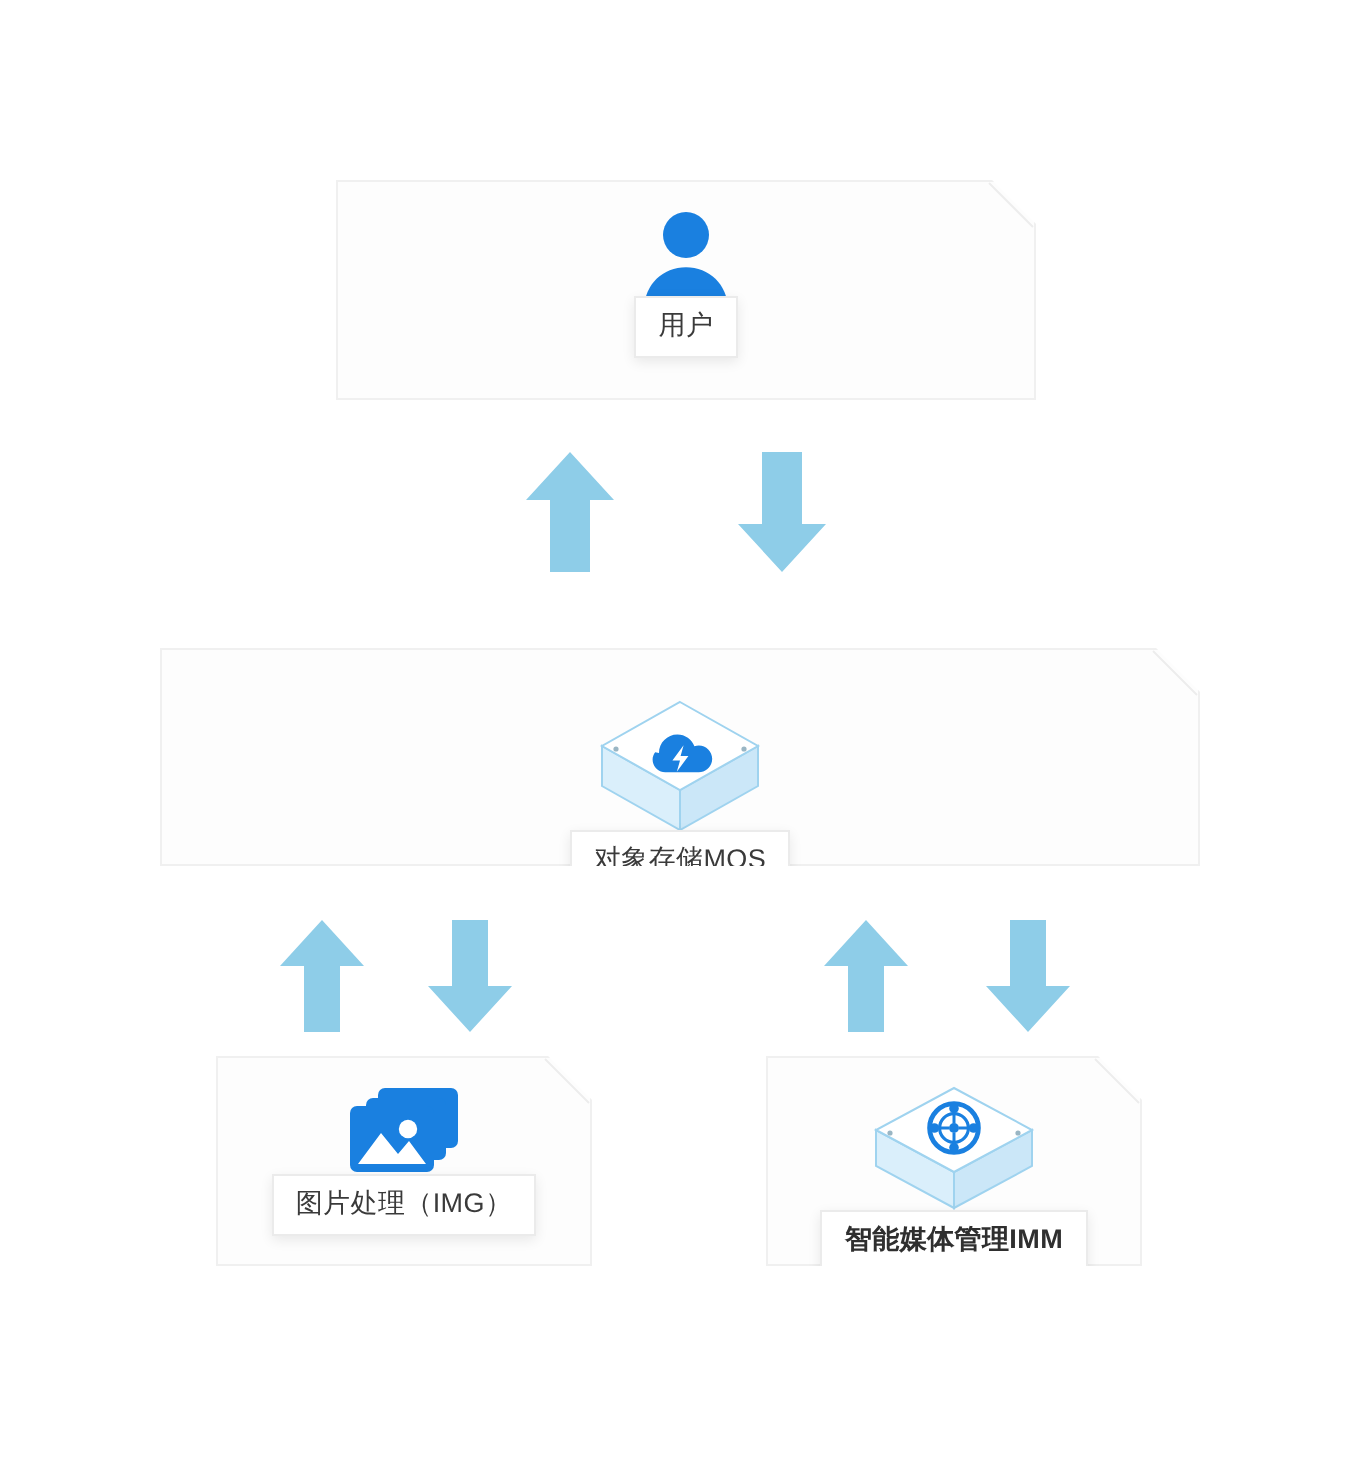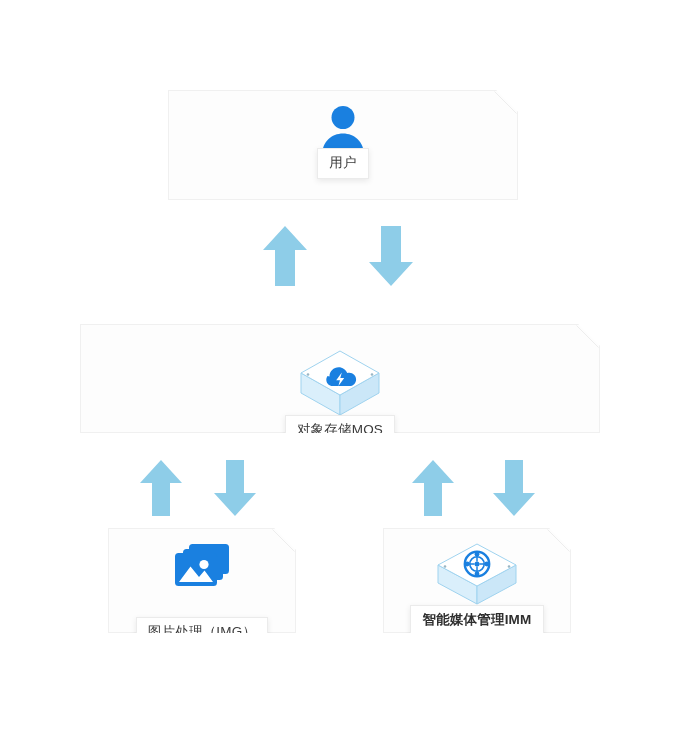--- a/index.html
+++ b/index.html
@@ -66,21 +66,21 @@
   }
 
   
   #panel-user       { left: 168px; top: 90px;  width: 350px; height: 110px; }
   #panel-mos        { left: 80px;  top: 300px; width: 520px; height: 109px; margin-top: 24px; }
   #panel-img        { left: 108px; top: 528px; width: 188px; height: 105px; }
   #panel-imm        { left: 383px; top: 528px; width: 188px; height: 105px; }
 
   #panel-user .panel-inner  { padding-top: 13px; }
   #panel-mos  .panel-inner  { padding-top: 22px; }
-  #panel-img  .panel-inner  { padding-top: 12px; gap: 30px; }
+  #panel-img  .panel-inner  { padding-top: 12px; }
   #panel-imm  .panel-inner  { padding-top: 12px; text-align: right; }
 
   .icon-slot { line-height: 0; }
   #panel-user .chip-slot { margin-top: -8px; }
   #panel-mos  .chip-slot { margin-top: -6px; }
   #panel-img  .chip-slot { margin-top: -4px; }
   #panel-imm  .chip-slot { margin-top: -4px; }
 
   
   .arrow { position: absolute; line-height: 0; }

